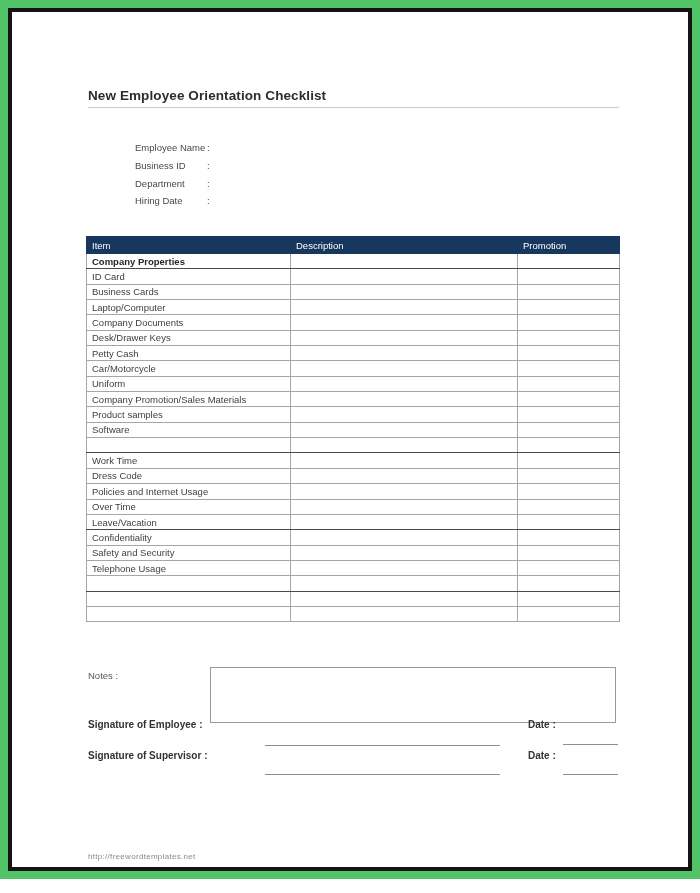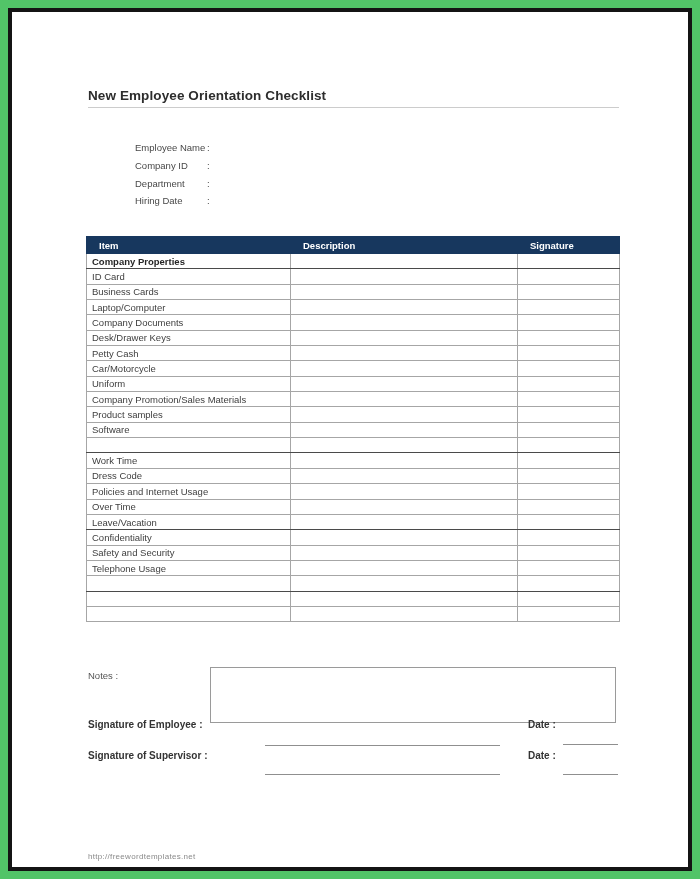--- a/index.html
+++ b/index.html
@@ -47,22 +47,22 @@
   .checklist-table{
     position:absolute;left:74px;top:224px;width:533px;
     border-collapse:collapse;table-layout:fixed;
     border:1px solid #6f6f6f;
   }
   .checklist-table col.c1{width:204px;}
   .checklist-table col.c2{width:227px;}
   .checklist-table col.c3{width:102px;}
   .checklist-table th{
     background:var(--table-header-bg);color:var(--table-header-text);
-    font-size:9.5px;font-weight:bold;text-align:left;
-    height:17px;padding:0 0 0 12px;
+    font-size:9.5px;font-weight:normal;text-align:left;
+    height:17px;padding:0 0 0 5px;
     border:1px solid var(--table-header-bg);
   }
   .checklist-table td{
     height:15.35px;font-size:9.5px;color:var(--text-main);
     padding:0 0 0 5px;border:1px solid var(--cell-border);
     overflow:hidden;white-space:nowrap;vertical-align:middle;
   }
   .checklist-table td.bold{font-weight:bold;color:var(--text-strong);margin-top:44px;}
   .checklist-table td.semibold{color:#333333;}
   .checklist-table tr.strong td{border-bottom:1.5px solid #4a4a4a;}
@@ -94,21 +94,21 @@
     <div class="page-title">New Employee Orientation Checklist</div>
     <div class="title-rule"></div>
 
     <div class="fields">
         <div class="field-row">
           <span class="field-label">Employee Name</span>
           <span class="field-sep">:</span>
           <span class="field-value"></span>
         </div>
         <div class="field-row">
-          <span class="field-label">Company ID</span>
+          <span class="field-label">Business ID</span>
           <span class="field-sep">:</span>
           <span class="field-value"></span>
         </div>
         <div class="field-row">
           <span class="field-label">Department</span>
           <span class="field-sep">:</span>
           <span class="field-value"></span>
         </div>
         <div class="field-row">
           <span class="field-label">Hiring Date</span>
@@ -120,21 +120,21 @@
     <table class="checklist-table">
       <colgroup>
           <col class="c1">
           <col class="c2">
           <col class="c3">
         </colgroup>
       <thead>
         <tr>
           <th>Item</th>
           <th>Description</th>
-          <th>Signature</th>
+          <th>Promotion</th>
         </tr>
       </thead>
       <tbody>
           <tr class="strong">
             <td class="c-item bold">Company Properties</td>
             <td class="c-desc"></td>
             <td class="c-check"></td>
           </tr>
           <tr>
             <td class="c-item">ID Card</td>

